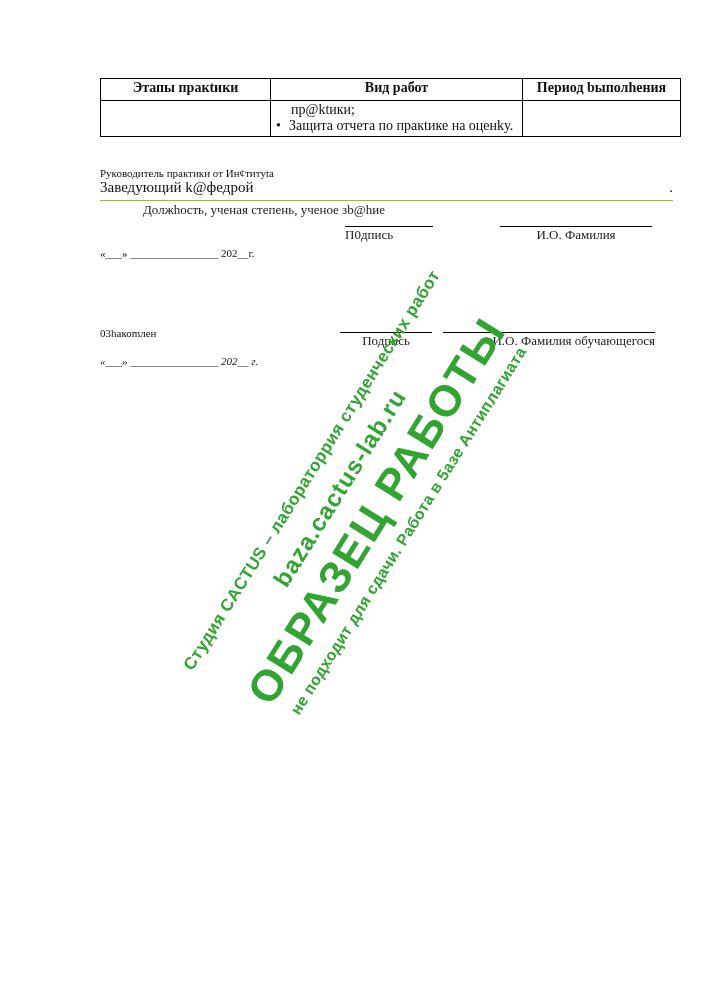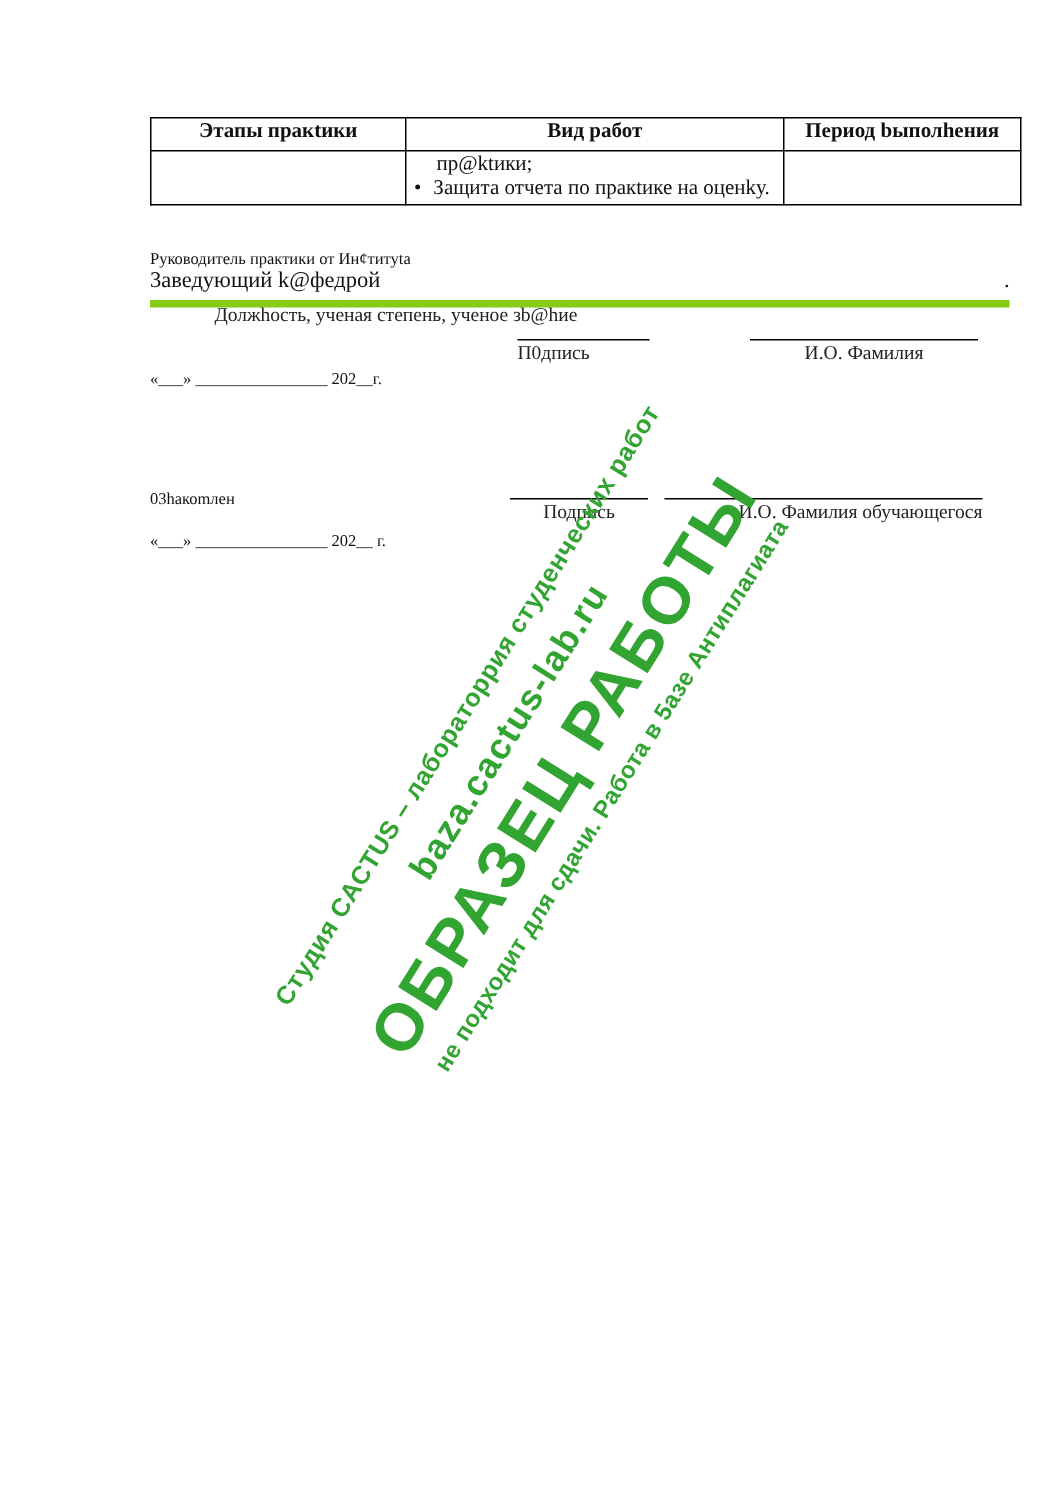--- a/index.html
+++ b/index.html
@@ -41,40 +41,40 @@
   .cont-line { margin-left: 17px; line-height: 16px; }
   .bullet-line { display: flex; gap: 8px; padding-left: 2px; line-height: 16px; }
   .bullet-line .bullet { flex: 0 0 auto; }
 
   
   .abs { position: absolute; }
   .body-line { font-size: 11px; line-height: 18px; white-space: nowrap; }
   .supervisor-title { left: 100px; top: 148px; }
   .underline-row {
     left: 100px; top: 163px; width: 573px; height: 21px;
-    display: flex; border-bottom: 5px solid #84cc16;
+    display: flex; border-bottom: 1px solid #84cc16;
     font-size: 15px;
   }
   .underline-row .spacer { flex: 1; }
   .caption { font-size: 13px; line-height: 10px; white-space: nowrap; color: #222; }
   .pos-caption { left: 143px; top: 189px; }
 
   .sigline { border-bottom: 1px solid #000; height: 0; }
   .sig1-left  { left: 345px; top: 210px; width: 88px; }
   .sig1-right { left: 500px; top: 210px; width: 152px; }
   .sig1-left-label  { left: 345px; top: 214px; width: 88px;  text-align: left; }
   .sig1-right-label { left: 500px; top: 214px; width: 152px; text-align: center; }
   .date1 { left: 100px; top: 228px; text-align: right; }
 
   .student-title { left: 100px; top: 308px; }
   .sig2-left  { left: 340px; top: 316px; width: 92px; }
   .sig2-right { left: 443px; top: 316px; width: 212px; }
   .sig2-left-label  { left: 340px; top: 320px; width: 92px;  text-align: center; }
   .sig2-right-label { left: 443px; top: 320px; width: 212px; text-align: right; }
-  .date2 { left: 100px; top: 336px; }
+  .date2 { left: 100px; top: 336px; font-style: italic; }
 
   
   .watermark {
     position: absolute;
     left: 118px;
     top: 418px;
     width: 484px;
     transform: rotate(-58deg);
     transform-origin: center center;
     text-align: center;

